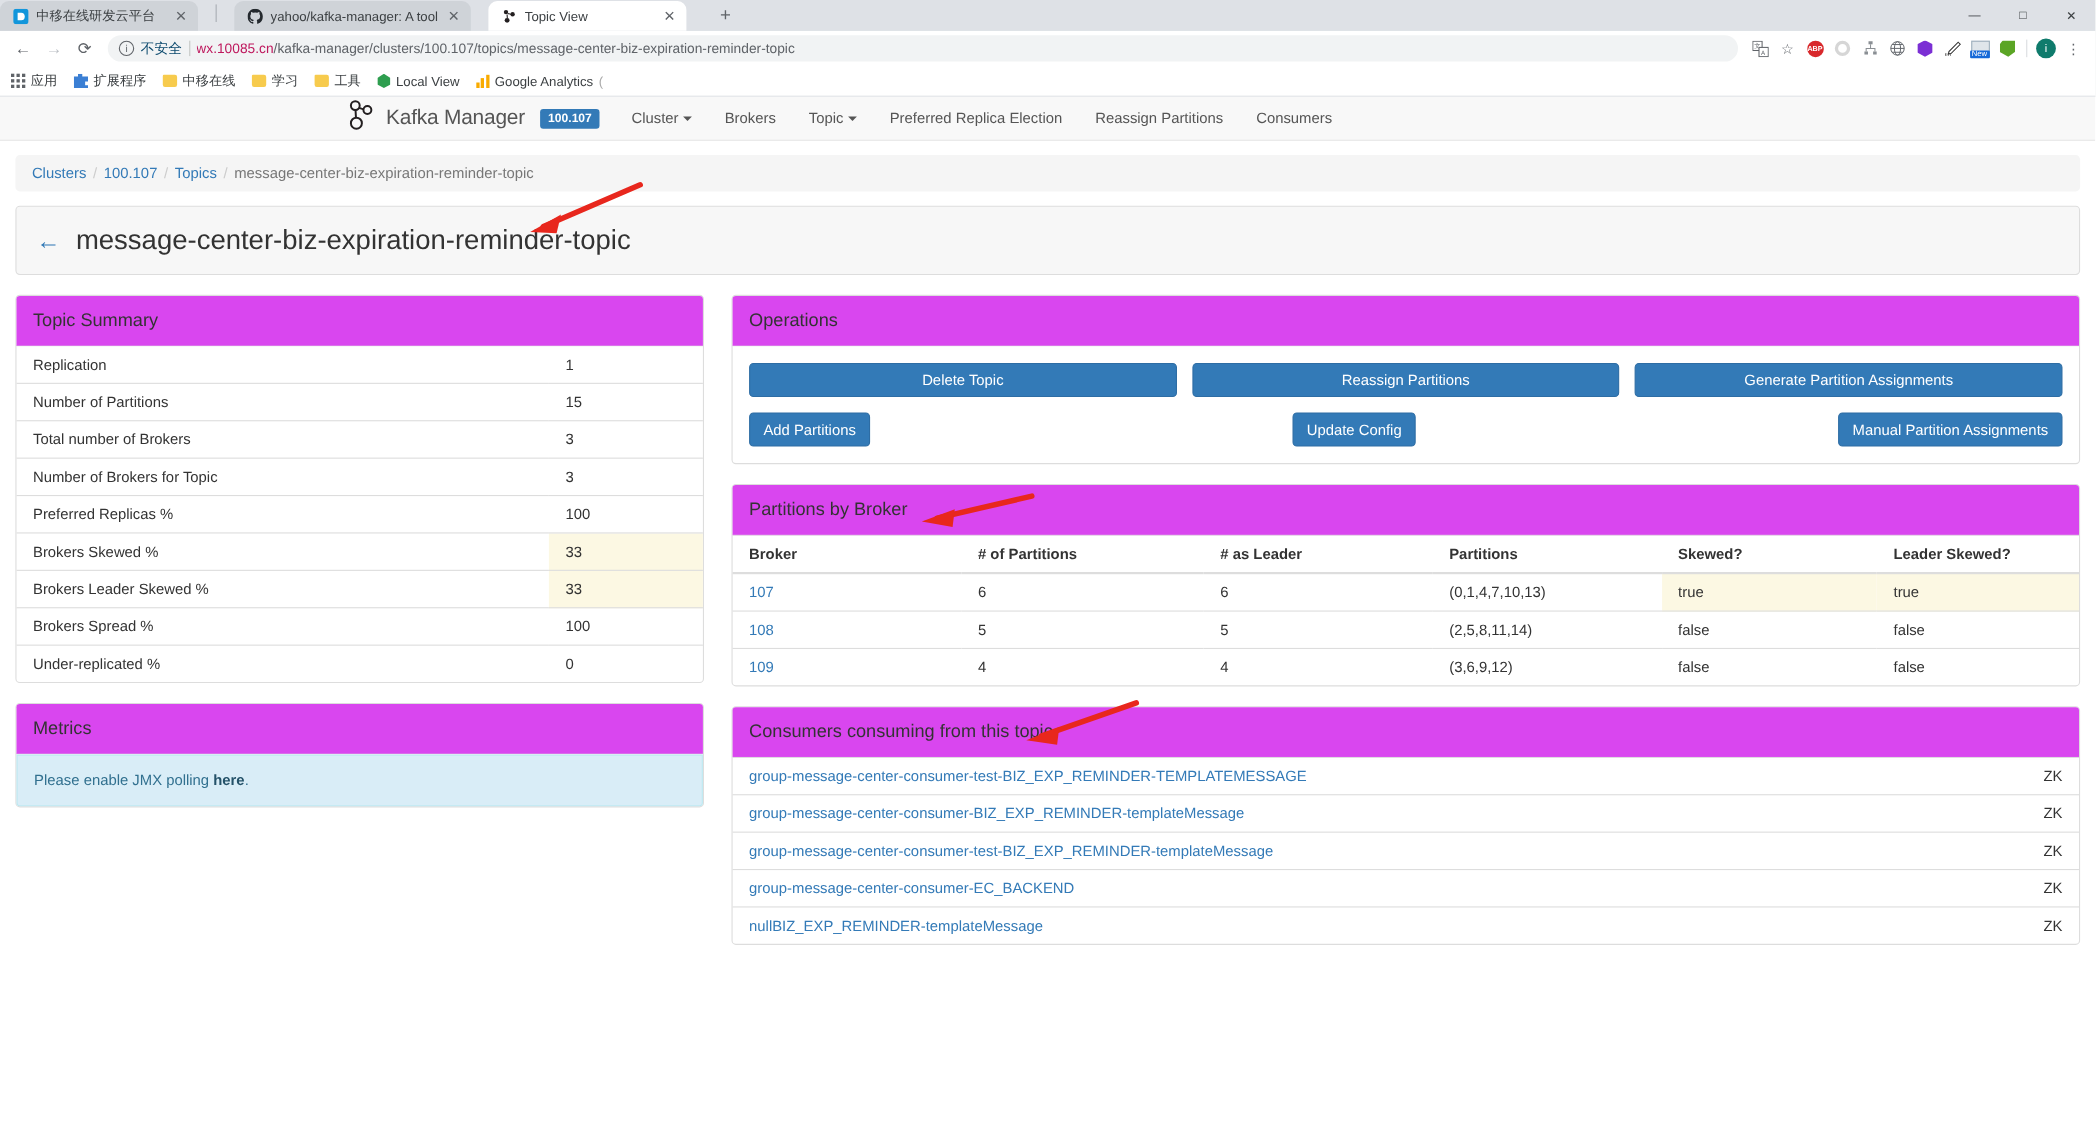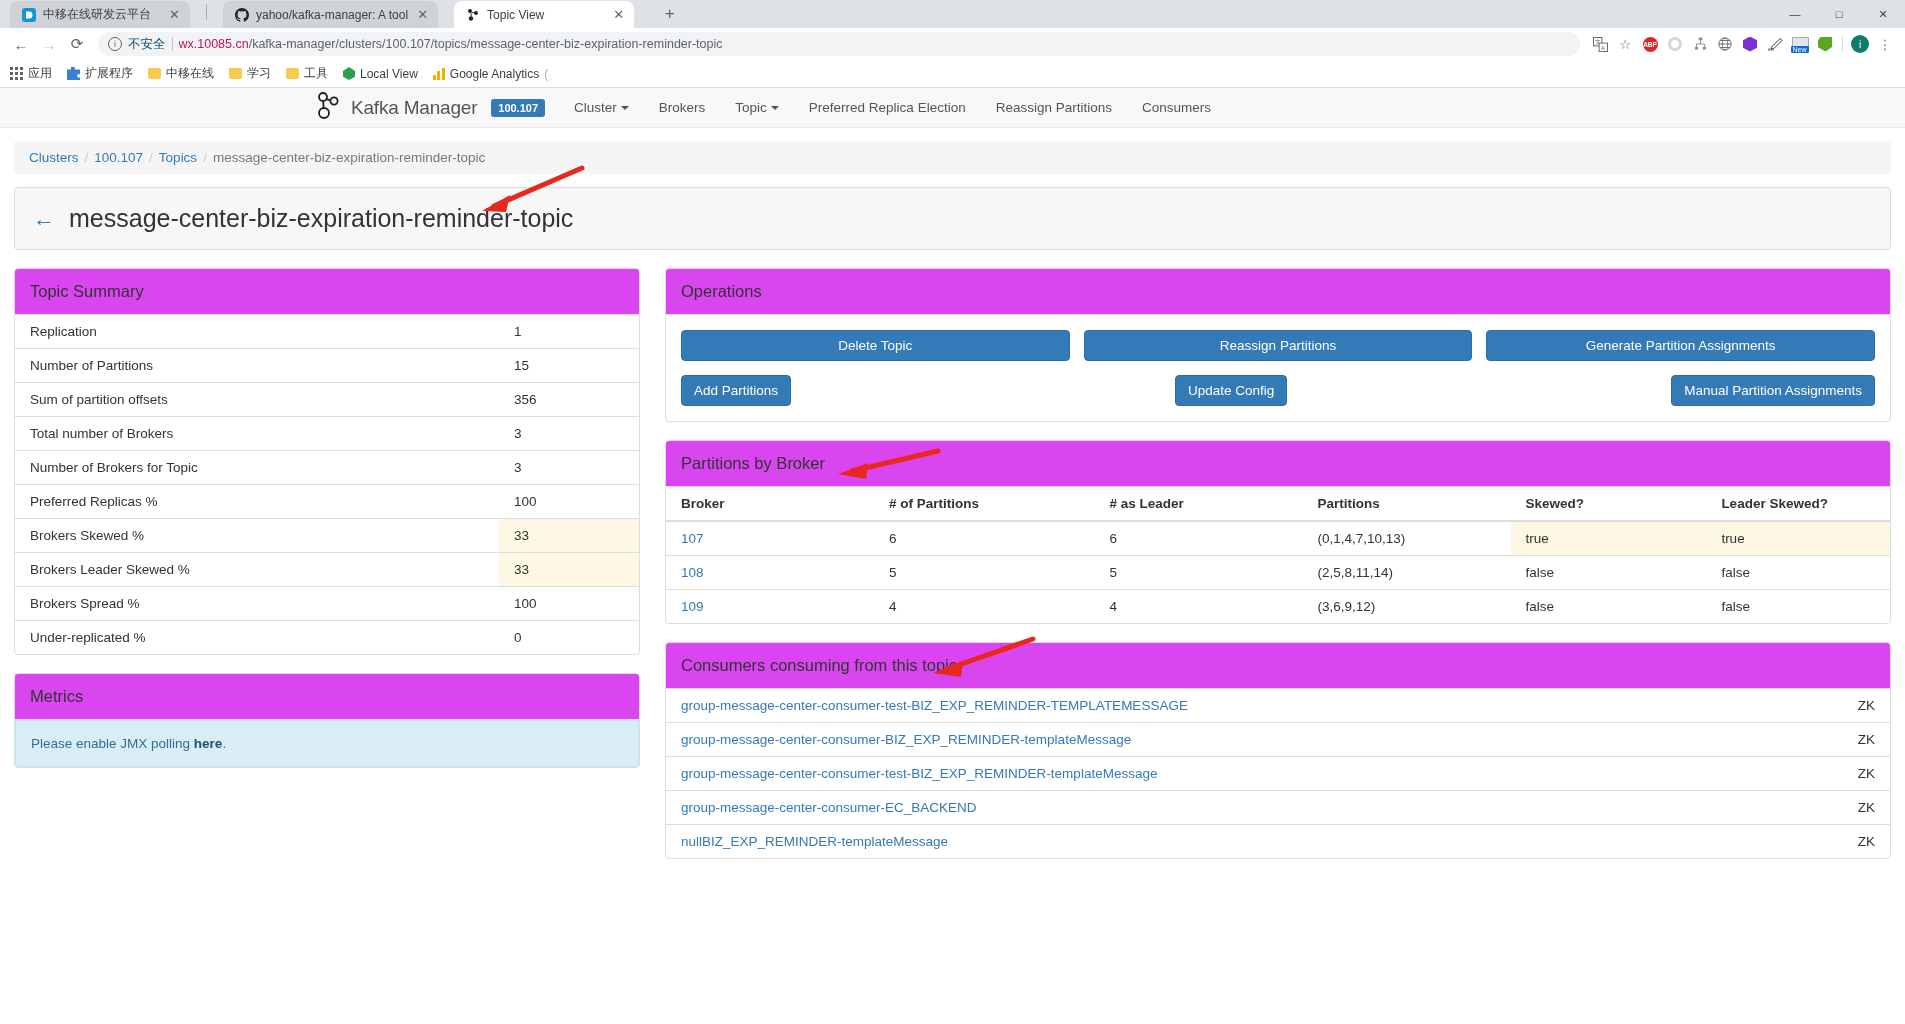--- a/index.html
+++ b/index.html
@@ -10,21 +10,21 @@
     background:#ffffff;
     overflow:hidden;
     -webkit-font-smoothing:antialiased;
   }
 
   
   #browser-chrome { width:100%; background:#dee1e6; }
 
   .tabstrip {
     height:28px; display:flex; align-items:flex-end;
-    padding-left:10px; background:#dee1e6; position:relative;gap:16px;
+    padding-left:0; background:#dee1e6; position:relative;gap:16px;
   }
   .tab {
     height:27px; min-width:180px; max-width:250px;
     display:flex; align-items:center; gap:7px;
     padding:0 8px 0 11px; font-size:12px; color:#3c4043;
     border-radius:8px 8px 0 0; position:relative;
   }
   .tab.inactive { background:#cfd3d8; }
   .tab.active { background:#ffffff; }
   .tab-fav { width:15px; height:15px; flex:0 0 15px; display:flex; align-items:center; justify-content:center; }
@@ -404,24 +404,20 @@
           <tbody>
             <tr>
                 <td class="sum-label">Replication</td>
                 <td class="sum-value">1</td>
               </tr>
             <tr>
                 <td class="sum-label">Number of Partitions</td>
                 <td class="sum-value">15</td>
               </tr>
             <tr>
-                <td class="sum-label">Sum of partition offsets</td>
-                <td class="sum-value">356</td>
-              </tr>
-            <tr>
                 <td class="sum-label">Total number of Brokers</td>
                 <td class="sum-value">3</td>
               </tr>
             <tr>
                 <td class="sum-label">Number of Brokers for Topic</td>
                 <td class="sum-value">3</td>
               </tr>
             <tr>
                 <td class="sum-label">Preferred Replicas %</td>
                 <td class="sum-value">100</td>

